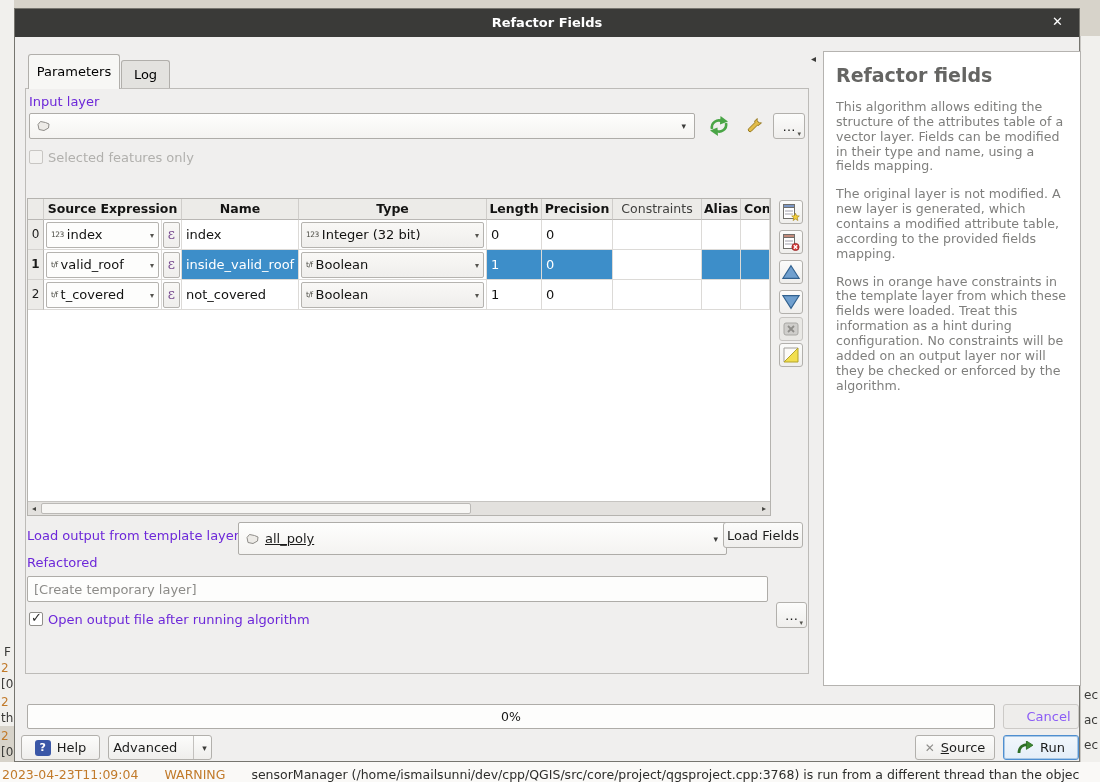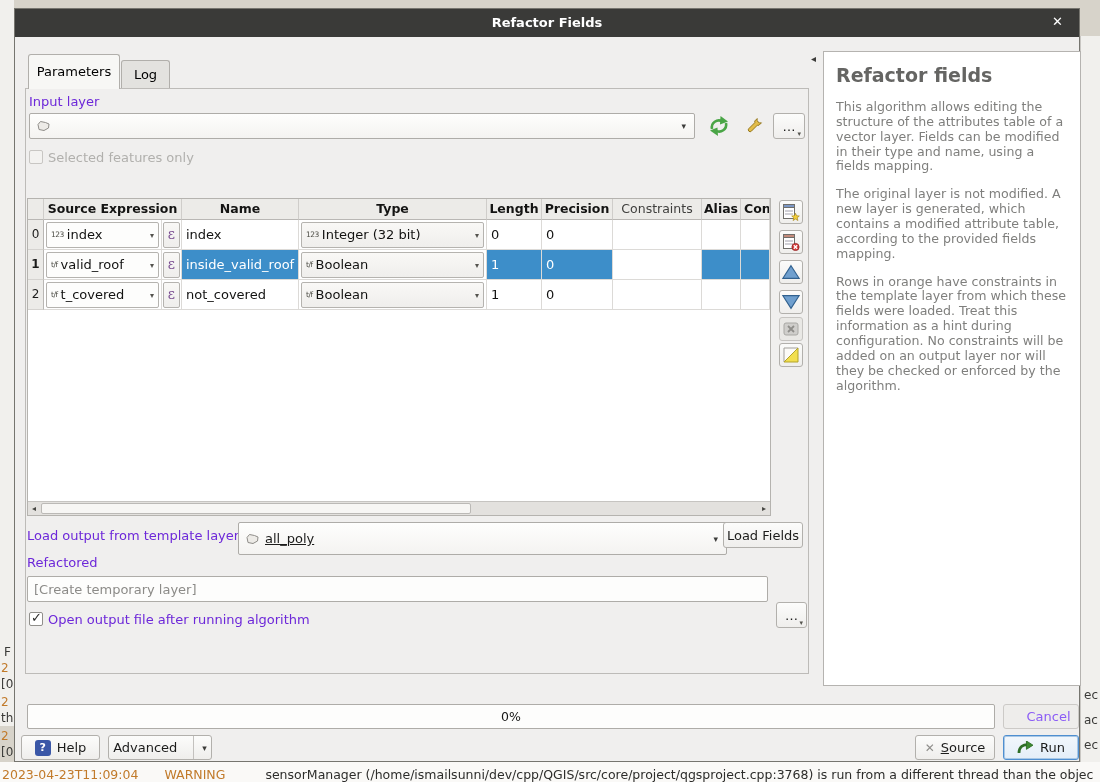--- a/index.html
+++ b/index.html
@@ -10,21 +10,21 @@
 
   
   .bg-left  { left:0; top:36; width:14px; height:726px; background:#f1f0ed; }
   .bg-right { left:1080px; top:36px; width:20px; height:726px; background:#f1f0ed; border-left:1px solid #c9c7c3; }
   .bg-bottom{ left:0; top:762px; width:1100px; height:20px; background:#faf9f7; }
   .frag { position:absolute; font-size:12px; white-space:nowrap; z-index:1; color:#3a3a38; }
   .frag.orange { color:#c17a2a; }
   .logline { position:absolute; left:2px; top:767px; font-size:12.5px; white-space:nowrap; z-index:1; color:#2d2d2b; }
   .logline .ts, .logline .lvl { color:#c17a2a; }
   .logline .lvl { margin-left:26px; }
-  .logline .msg { margin-left:40px; }
+  .logline .msg { margin-left:26px; }
 
   
   .dialog { left:14px; top:8px; width:1066px; height:754px; background:#f0efee; border:1px solid #76756f; z-index:5; }
   .titlebar { left:0; top:0; width:100%; height:28px; background:#3a3a38; color:#fff; }
   .titlebar .title { position:absolute; left:0; right:0; top:6px; text-align:center; font-size:13px; font-weight:600; }
   .titlebar .x { position:absolute; right:16px; top:5px; font-size:13px; font-weight:700; color:#fff; cursor:default; }
 
   
   .tab { position:absolute; font-size:13px; text-align:center; border:1px solid #b1afab; border-bottom:none; border-radius:3px 3px 0 0; }
   .tab.active { left:13px; top:45px; width:92px; height:35px; background:#f7f7f5; line-height:33px; z-index:3; }

